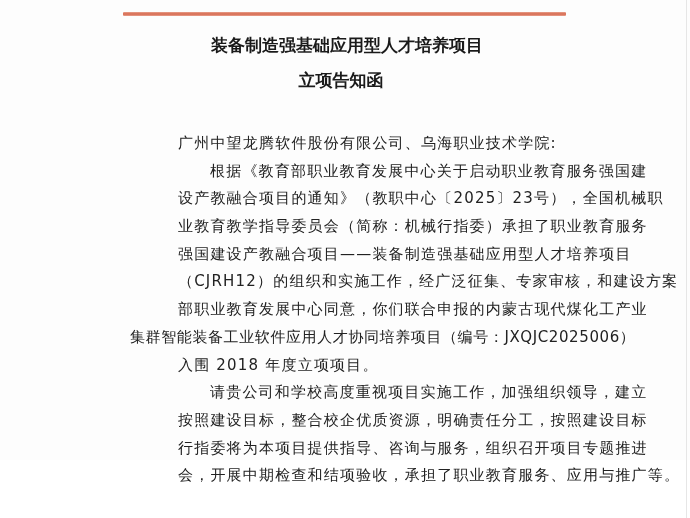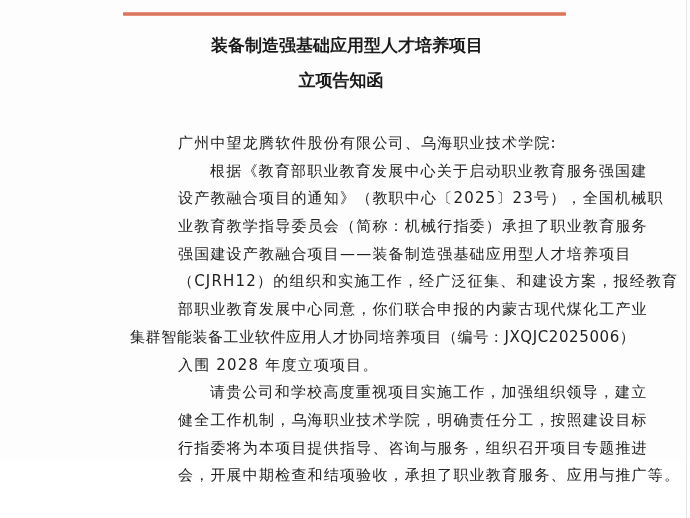--- a/index.html
+++ b/index.html
@@ -94,22 +94,22 @@
 
   <div class="title title-1">装备制造强基础应用型人才培养项目</div>
   <div class="title title-2">立项告知函</div>
 
   <div class="body-text">
     <span class="line tight">广州中望龙腾软件股份有限公司、乌海职业技术学院:</span>
     <span class="line indent tight">根据《教育部职业教育发展中心关于启动职业教育服务强国建</span>
     <span class="line tight">设产教融合项目的通知》（教职中心〔2025〕23号），全国机械职</span>
     <span class="line tight">业教育教学指导委员会（简称：机械行指委）承担了职业教育服务</span>
     <span class="line tight">强国建设产教融合项目——装备制造强基础应用型人才培养项目</span>
-    <span class="line tight">（CJRH12）的组织和实施工作，经广泛征集、和建设方案，报经教育</span>
+    <span class="line tight">（CJRH12）的组织和实施工作，经广泛征集、专家审核，和建设方案</span>
     <span class="line tight">部职业教育发展中心同意，你们联合申报的内蒙古现代煤化工产业</span>
     <span class="line tighter">集群智能装备工业软件应用人才协同培养项目（编号：JXQJC2025006）</span>
-    <span class="line tight">入围 2028 年度立项项目。</span>
+    <span class="line tight">入围 2018 年度立项项目。</span>
     <span class="line indent tight">请贵公司和学校高度重视项目实施工作，加强组织领导，建立</span>
-    <span class="line tight">健全工作机制，乌海职业技术学院，明确责任分工，按照建设目标</span>
+    <span class="line tight">按照建设目标，整合校企优质资源，明确责任分工，按照建设目标</span>
     <span class="line tight">行指委将为本项目提供指导、咨询与服务，组织召开项目专题推进</span>
     <span class="line tight">会，开展中期检查和结项验收，承担了职业教育服务、应用与推广等。</span>
   </div>
 </div>
 
 </body></html>

